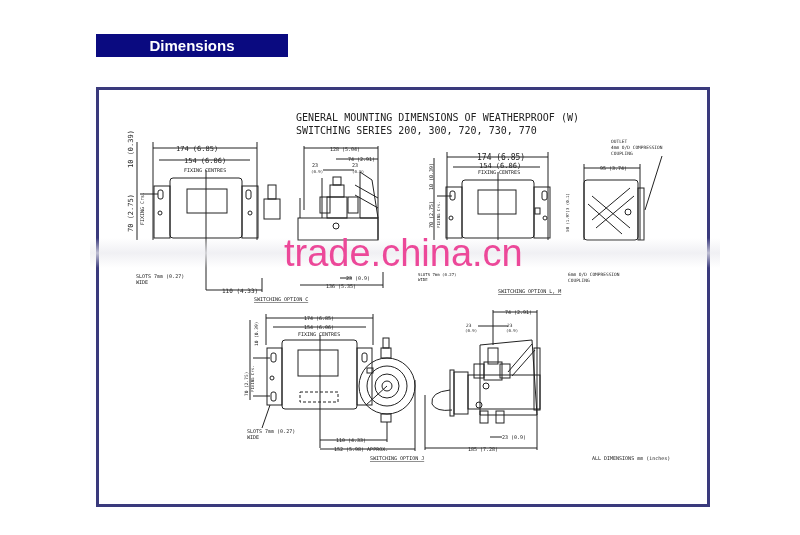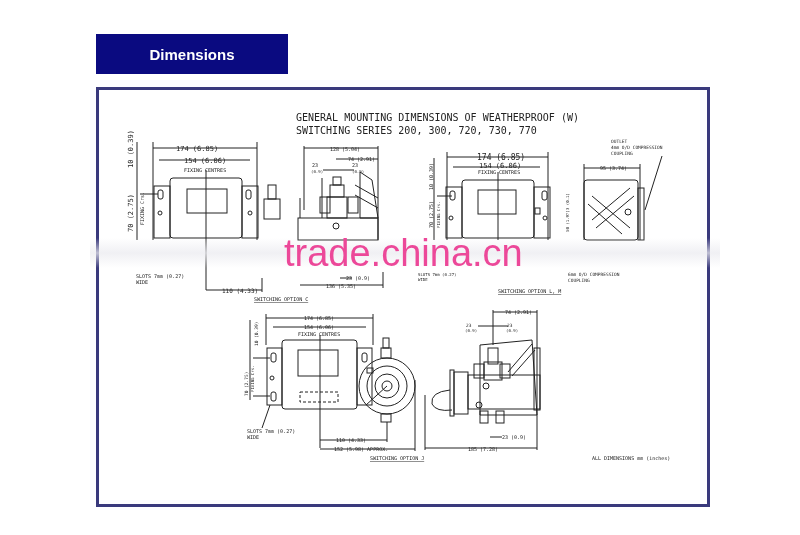--- a/index.html
+++ b/index.html
@@ -1,17 +1,17 @@
 <!DOCTYPE html>
 <html><head>
 <meta charset="utf-8">
 <style>
   html, body { margin:0; padding:0; background:#ffffff; }
   body { width:800px; height:535px; position:relative; overflow:hidden; font-family:"Liberation Sans", sans-serif; }
-  .title-bar { position:absolute; left:96px; top:34px; width:192px; height:40px; background:#0a0a80; display:flex; align-items:center; justify-content:center; }
+  .title-bar { position:absolute; left:96px; top:34px; width:192px; height:23px; background:#0a0a80; display:flex; align-items:center; justify-content:center; }
   .title-bar span { color:#ffffff; font-weight:bold; font-size:15px; font-family:"Liberation Sans", sans-serif; }
   .frame { position:absolute; left:96px; top:87px; width:608px; height:414px; border:3px solid #3a3a7c; background:#ffffff; }
   .drawing { position:absolute; left:0; top:0; }
   .watermark { position:absolute; left:0; top:232px; width:800px; height:44px; }
   .wm-band { position:absolute; left:90px; top:6px; width:630px; height:30px; background:linear-gradient(to bottom, rgba(255,255,255,0), rgba(235,235,240,0.75) 50%, rgba(255,255,255,0)); }
   .wm-text { position:absolute; left:284px; top:0; font-family:Liberation Sans, sans-serif; font-size:38px; color:#ec4899; letter-spacing:0px; }
   .t { font-family:"DejaVu Sans Mono", monospace; fill:#222; }
 </style>
 </head>
 <body>

